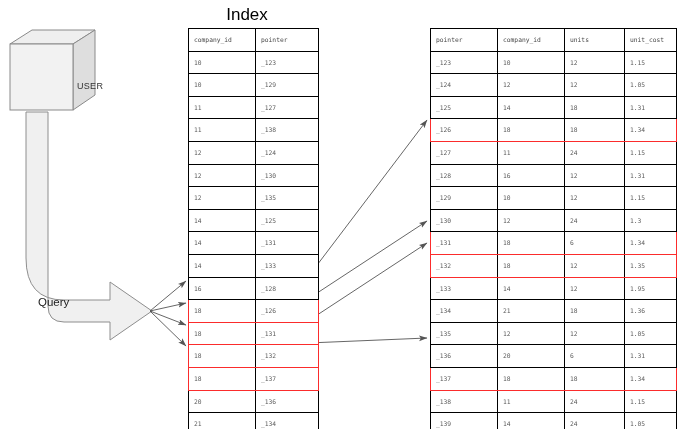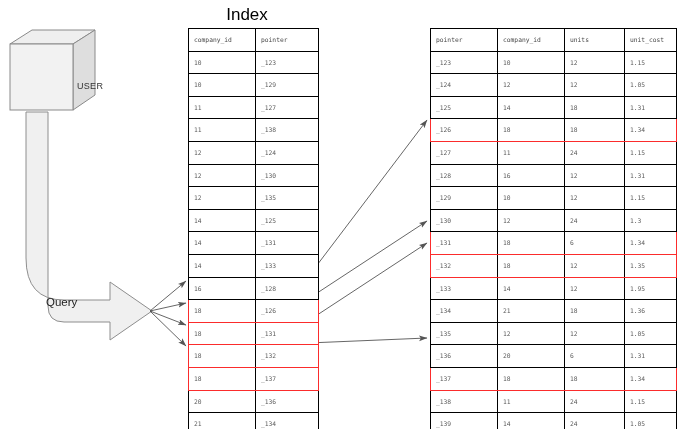--- a/index.html
+++ b/index.html
@@ -75,21 +75,21 @@
     white-space:nowrap;
   }
   #user-label{left:29px;top:81px;margin-left:48px;}
 
   .query-label{
     position:absolute;
     font-size:11.5px;
     color:#222;
     white-space:nowrap;
   }
-  #query-label{left:46px;top:296px;}
+  #query-label{left:38px;top:296px;}
 </style>
 </head>
 <body>
 
 <div class="canvas">
 
   <svg class="overlay" viewBox="0 0 700 429" xmlns="http://www.w3.org/2000/svg">
     <defs>
       <marker id="ah" markerWidth="9" markerHeight="9" refX="8" refY="3.1" orient="auto" markerUnits="userSpaceOnUse">
         <path d="M0,0.2 L8.4,3.1 L0,6 L1.8,3.1 Z" fill="#555555"></path>

